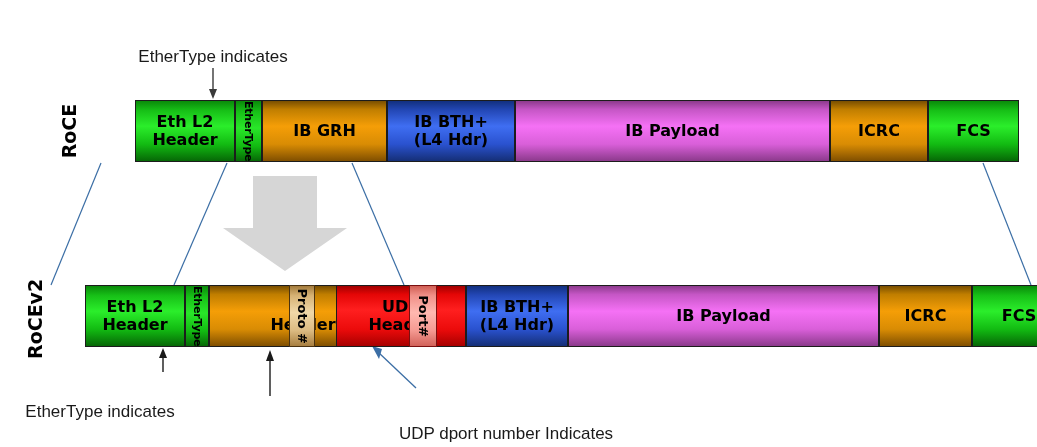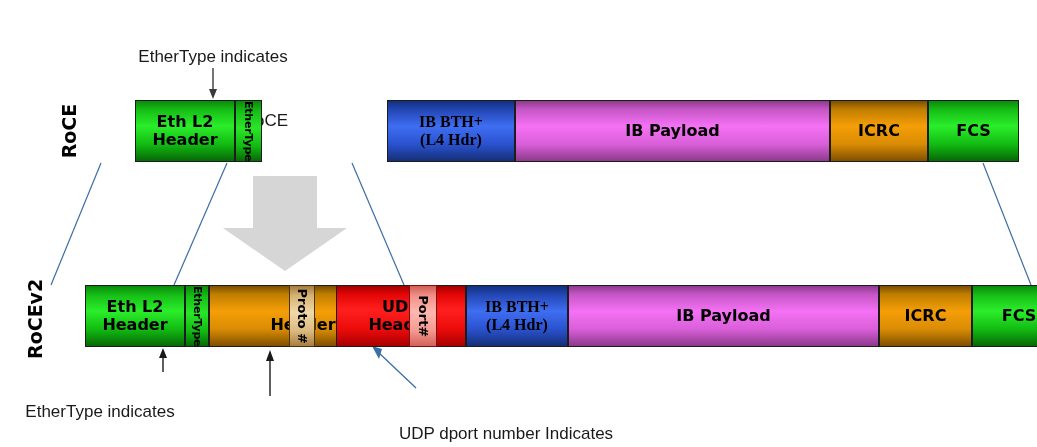--- a/index.html
+++ b/index.html
@@ -66,21 +66,21 @@
     transform-origin:50% 50%;
     white-space:nowrap;
     font-weight:bold;
     font-size:13px;
   }
 
   
   .g-green{background:linear-gradient(to bottom,#0a8a0a 0%,#17c017 16%,#2bee2b 42%,#12bb12 72%,#066806 100%);}
   .g-ethertype{background:linear-gradient(to bottom,#0a8a0a 0%,#17c017 18%,#29e629 45%,#12bb12 75%,#066806 100%);}
   .g-orange{background:linear-gradient(to bottom,#7a4f00 0%,#c07e00 14%,#f59e07 42%,#d98c04 72%,#804f00 100%);}
-  .g-blue{background:linear-gradient(to bottom,#12307f 0%,#2347b5 15%,#3f6ef2 42%,#2a52cf 72%,#152f77 100%);font-family:Liberation Serif, serif;}
+  .g-blue{background:linear-gradient(to bottom,#12307f 0%,#2347b5 15%,#3f6ef2 42%,#2a52cf 72%,#152f77 100%);}
   .g-magenta{background:linear-gradient(to bottom,#8d3a8d 0%,#c556c5 14%,#f571f5 42%,#d95fd9 72%,#8c3a8c 100%);}
   .g-red{background:linear-gradient(to bottom,#a10000 0%,#e40606 14%,#ff1f1f 40%,#ec0b0b 72%,#a80000 100%);}
   .g-tan{background:linear-gradient(to bottom,#a47c3d 0%,#d6b274 16%,#f0d8a8 44%,#dcbb82 74%,#a87f40 100%);}
   .g-pink{background:linear-gradient(to bottom,#d05f55 0%,#f09088 16%,#ffb8b0 44%,#f59a92 74%,#d2625a 100%);}
 
   .seg.ov{border:1.5px solid #4a3210;}
   .seg.ov2{border:1.5px solid #7a1010;}
 
   
   .svgl{position:absolute;left:0;top:0;width:1037px;height:447px;pointer-events:none;}
@@ -127,20 +127,23 @@
   <div class="bar" style="left:100px; top:100px; width:884px;">
     <div class="seg g-green" style="left:0px; width:100px;">
       <span class="lbl">
         <span>Eth L2</span><br>
         <span>Header</span>
       </span>
     </div>
     <div class="seg g-ethertype vert" style="left:100px; width:27px;">
       <span class="lbl">EtherType</span>
     </div>
+    <div class="seg g-orange" style="left:127px; width:125px;">
+      <span class="lbl">IB GRH</span>
+    </div>
     <div class="seg g-blue" style="left:252px; width:128px;">
       <span class="lbl">
         <span>IB BTH+</span><br>
         <span>(L4 Hdr)</span>
       </span>
     </div>
     <div class="seg g-magenta" style="left:380px; width:315px;">
       <span class="lbl">IB Payload</span>
     </div>
     <div class="seg g-orange" style="left:695px; width:98px;">

